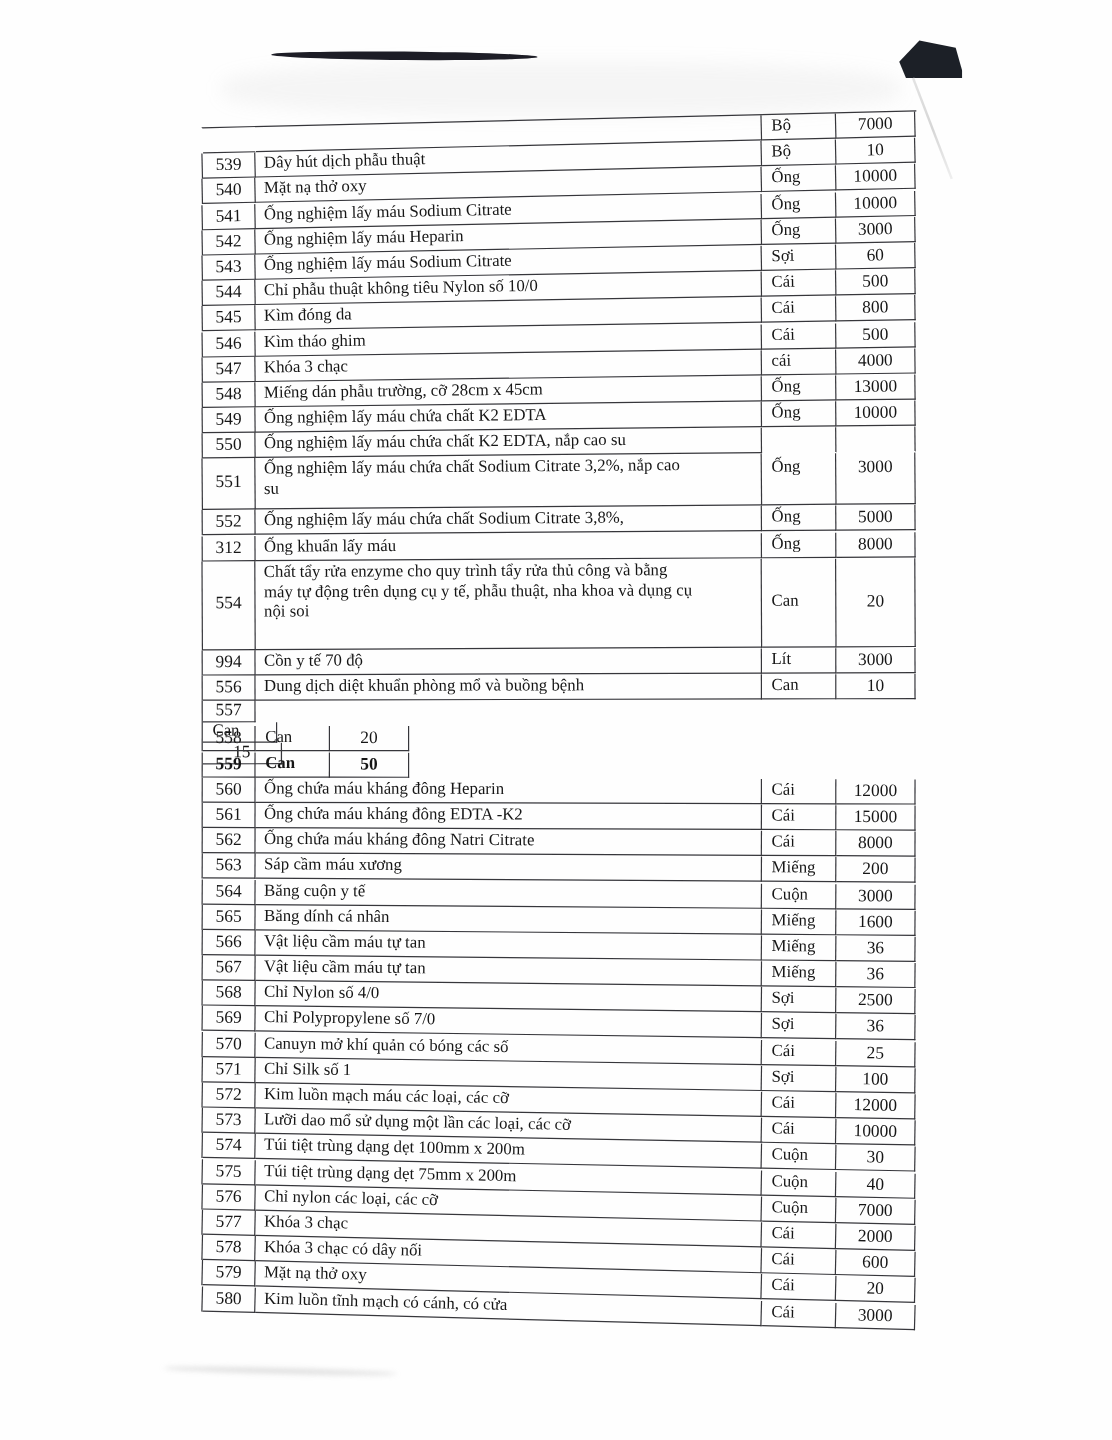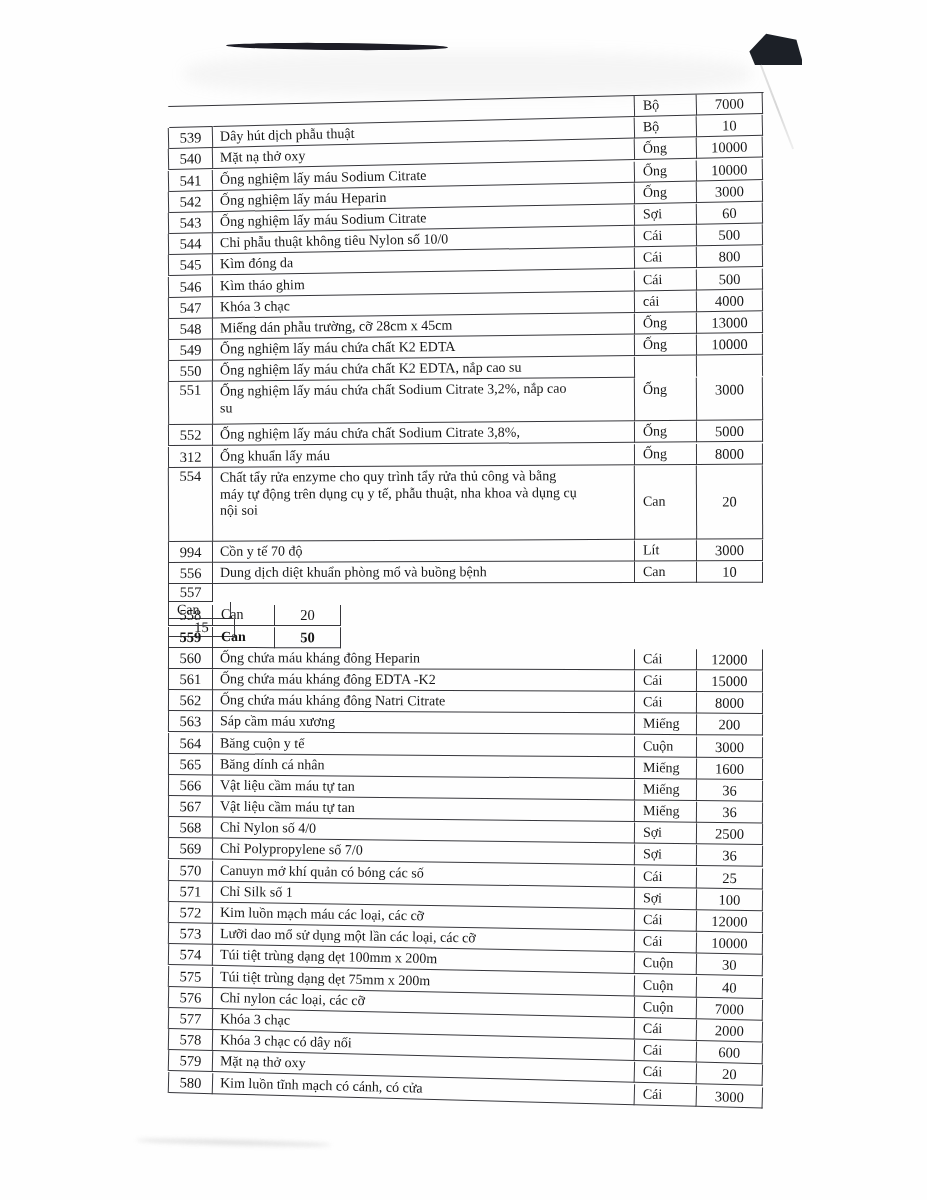--- a/index.html
+++ b/index.html
@@ -56,21 +56,21 @@
   .qty{width:66px;justify-content:center;}
   .qty span{font-size:14.5px;}
   
   .row.first{border-top:1.4px solid var(--line);border-left-color:transparent;}
   .row.first .num{border-right-color:transparent;}
   
   .row.merge-down .unit,.row.merge-down .qty{border-bottom-color:transparent;}
   .row.merge-up .unit span,.row.merge-up .qty span{transform:translateY(-9px);}
   
   .row.tall-2 .desc,.row.tall-3 .desc{align-items:flex-start;padding-top:2px;}
-  .row.tall-2 .num,.row.tall-3 .num{align-items:flex-start;padding-bottom:2px;}
+  .row.tall-2 .num,.row.tall-3 .num{align-items:center;padding-bottom:2px;}
 </style>
 </head>
 <body>
 
 <div class="canvas">
   <div class="top-wash"></div>
   <div class="ink-streak"></div>
   <div class="corner-wedge"></div>
   <div class="crease-line"></div>
   <div class="doc-table">

